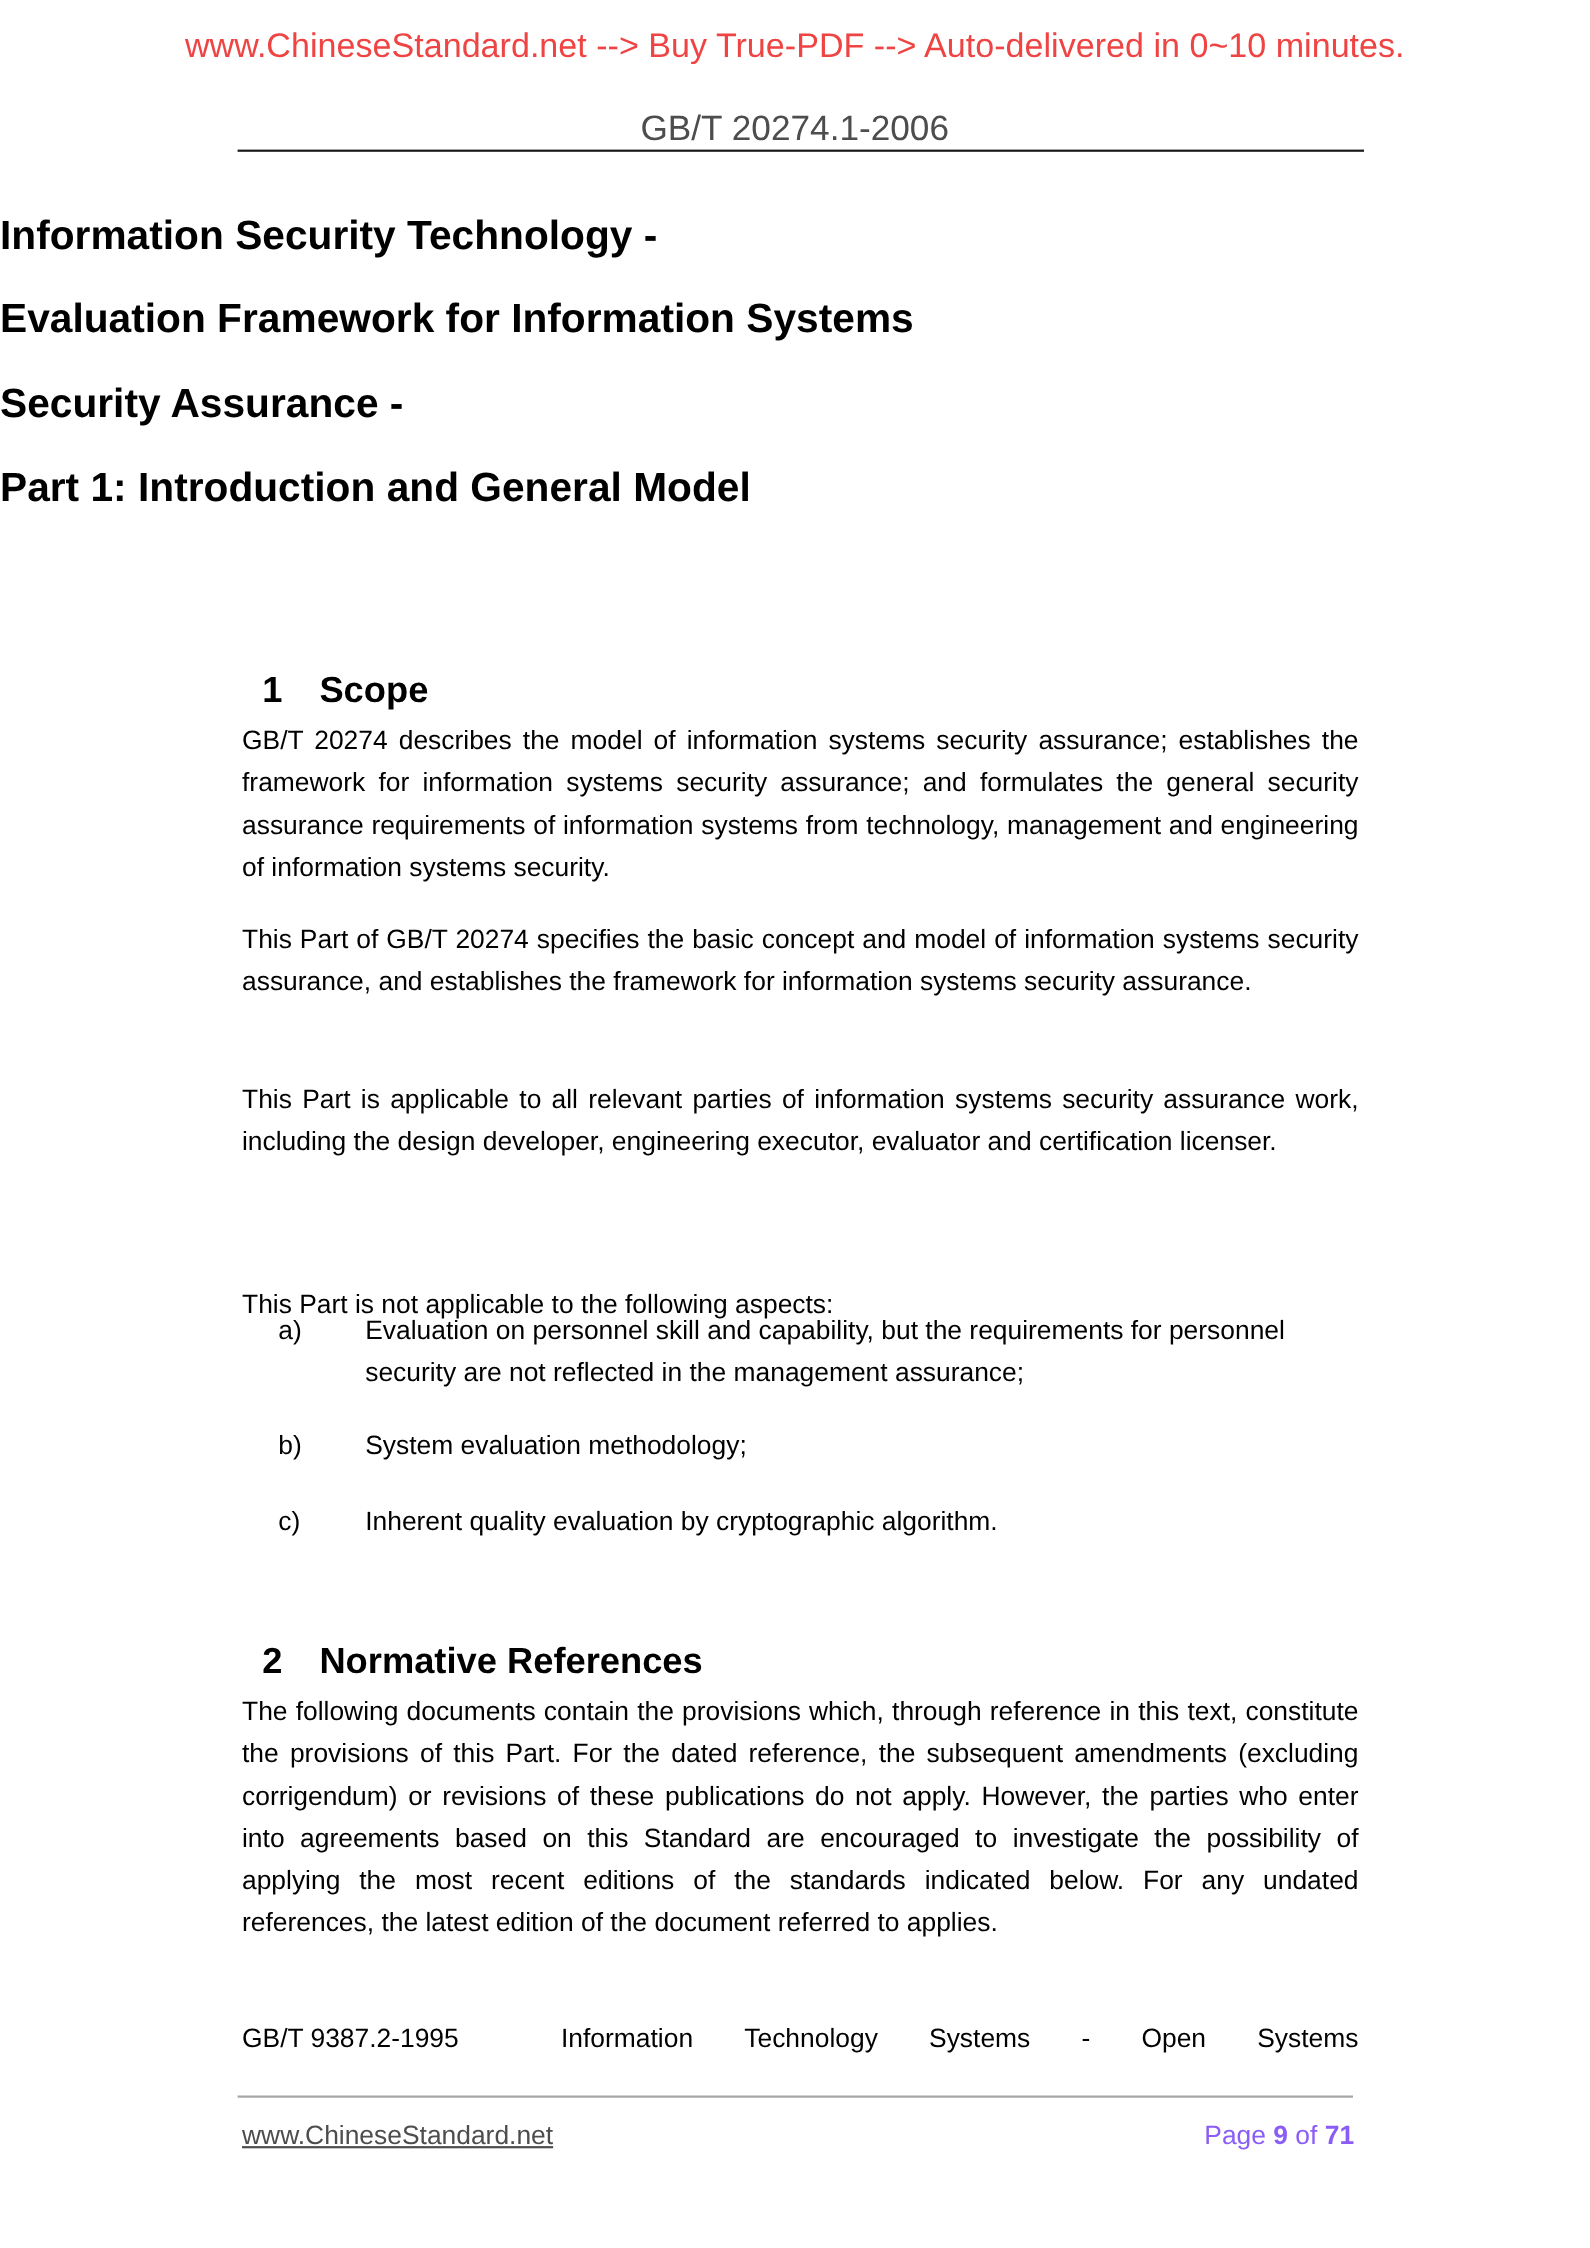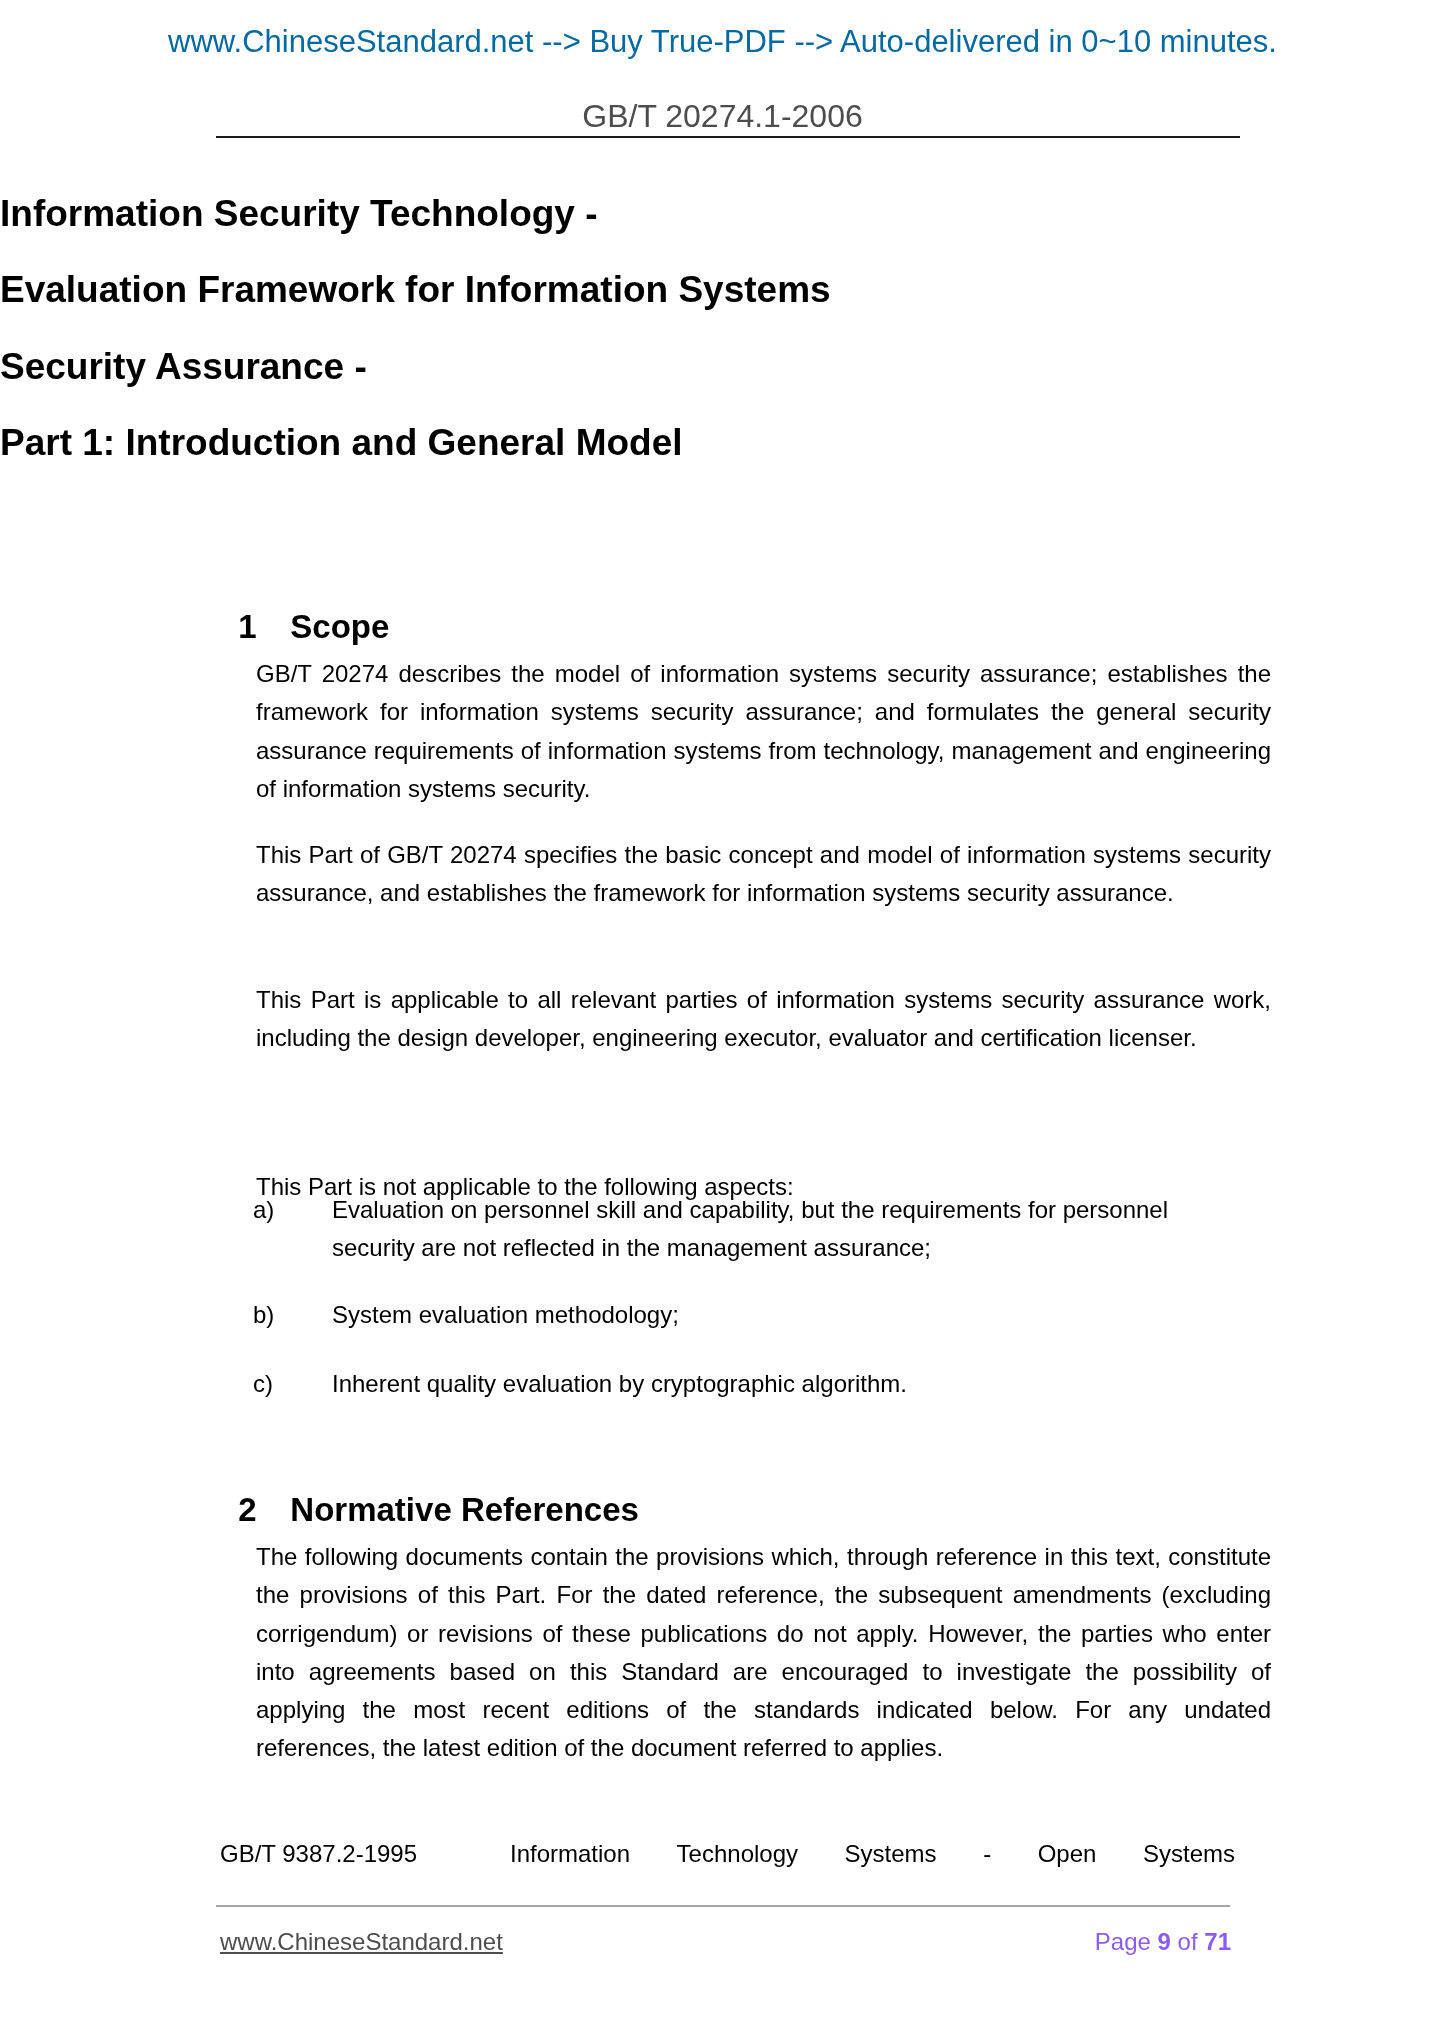--- a/index.html
+++ b/index.html
@@ -1,25 +1,25 @@
 <!DOCTYPE html>
 <html><head>
 <meta charset="utf-8">
 <style>
   html, body { margin: 0; padding: 0; background: #ffffff; }
   body { width: 1445px; height: 2044px; position: relative; overflow: hidden;
          font-family: "Liberation Sans", sans-serif; color: #000; }
   .abs { position: absolute; }
-  .hdr1 { left: 0; width: 1445px; top: 24px; text-align: center; font-size: 31px; color: #0369a1; line-height: 36px; }
+  .hdr1 { left: 0; width: 1445px; top: 24px; text-align: center; font-size: 31px; color: #ef4444; line-height: 36px; }
   .hdr2 { left: 0; width: 1445px; top: 102px; text-align: center; font-size: 32px; color: #4d4d4d; line-height: 28px; }
   .hdr-rule { left: 216px; width: 1024px; top: 136px; height: 0; border-top: 2px solid #1a1a1a; }
   .title { left: 0; width: 1184px; text-align: left; font-weight: bold; font-size: 37px; line-height: 44px; }
   .h1 { left: 220px; font-weight: bold; font-size: 33px; line-height: 40px; white-space: pre; }
   .h1 .num { display: inline-block; width: 52px; }
-  .para { left: 220px; width: 1015px; font-size: 24px; line-height: 38.3px; text-align: justify; margin-left: 36px; }
+  .para { left: 220px; width: 1015px; font-size: 24px; line-height: 38.3px; text-align: justify; }
   .list-item { left: 253px; width: 982px; font-size: 24px; line-height: 38px; }
   .list-item .marker { position: absolute; left: 0; top: 0; }
   .list-item .text { display: block; margin-left: 79px; }
   .ref-line { left: 220px; width: 1015px; font-size: 24px; line-height: 38px; display: flex; }
   .ref-line .code { width: 290px; }
   .ref-line .title-words { flex: 1; display: flex; justify-content: space-between; }
   .ftr-rule { left: 216px; width: 1014px; top: 1905px; height: 0; border-top: 2px solid #a6a6a6; }
   .ftr-link { left: 220px; top: 1928px; font-size: 24px; color: #4d4d4d; text-decoration: underline; line-height: 28px; }
   .ftr-page { right: 214px; top: 1928px; font-size: 24px; color: #8b5cf6; line-height: 28px; }
   .ftr-page b { font-weight: bold; }

